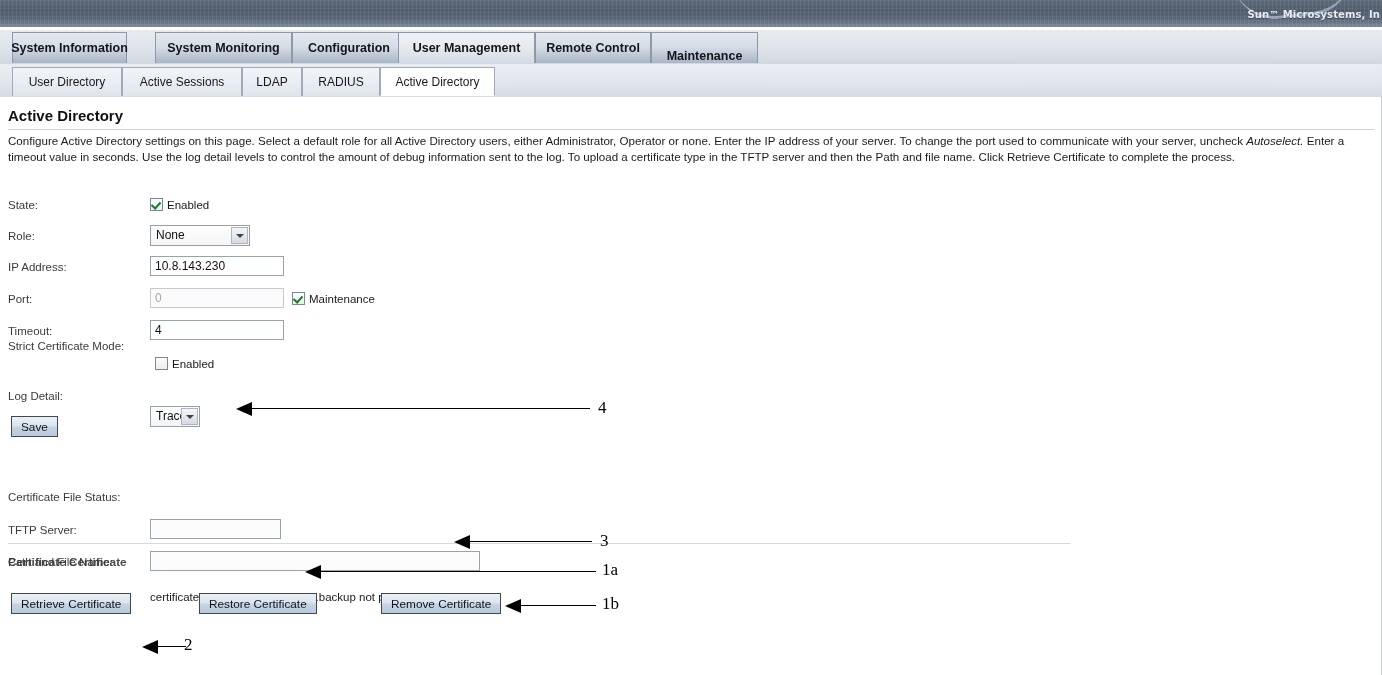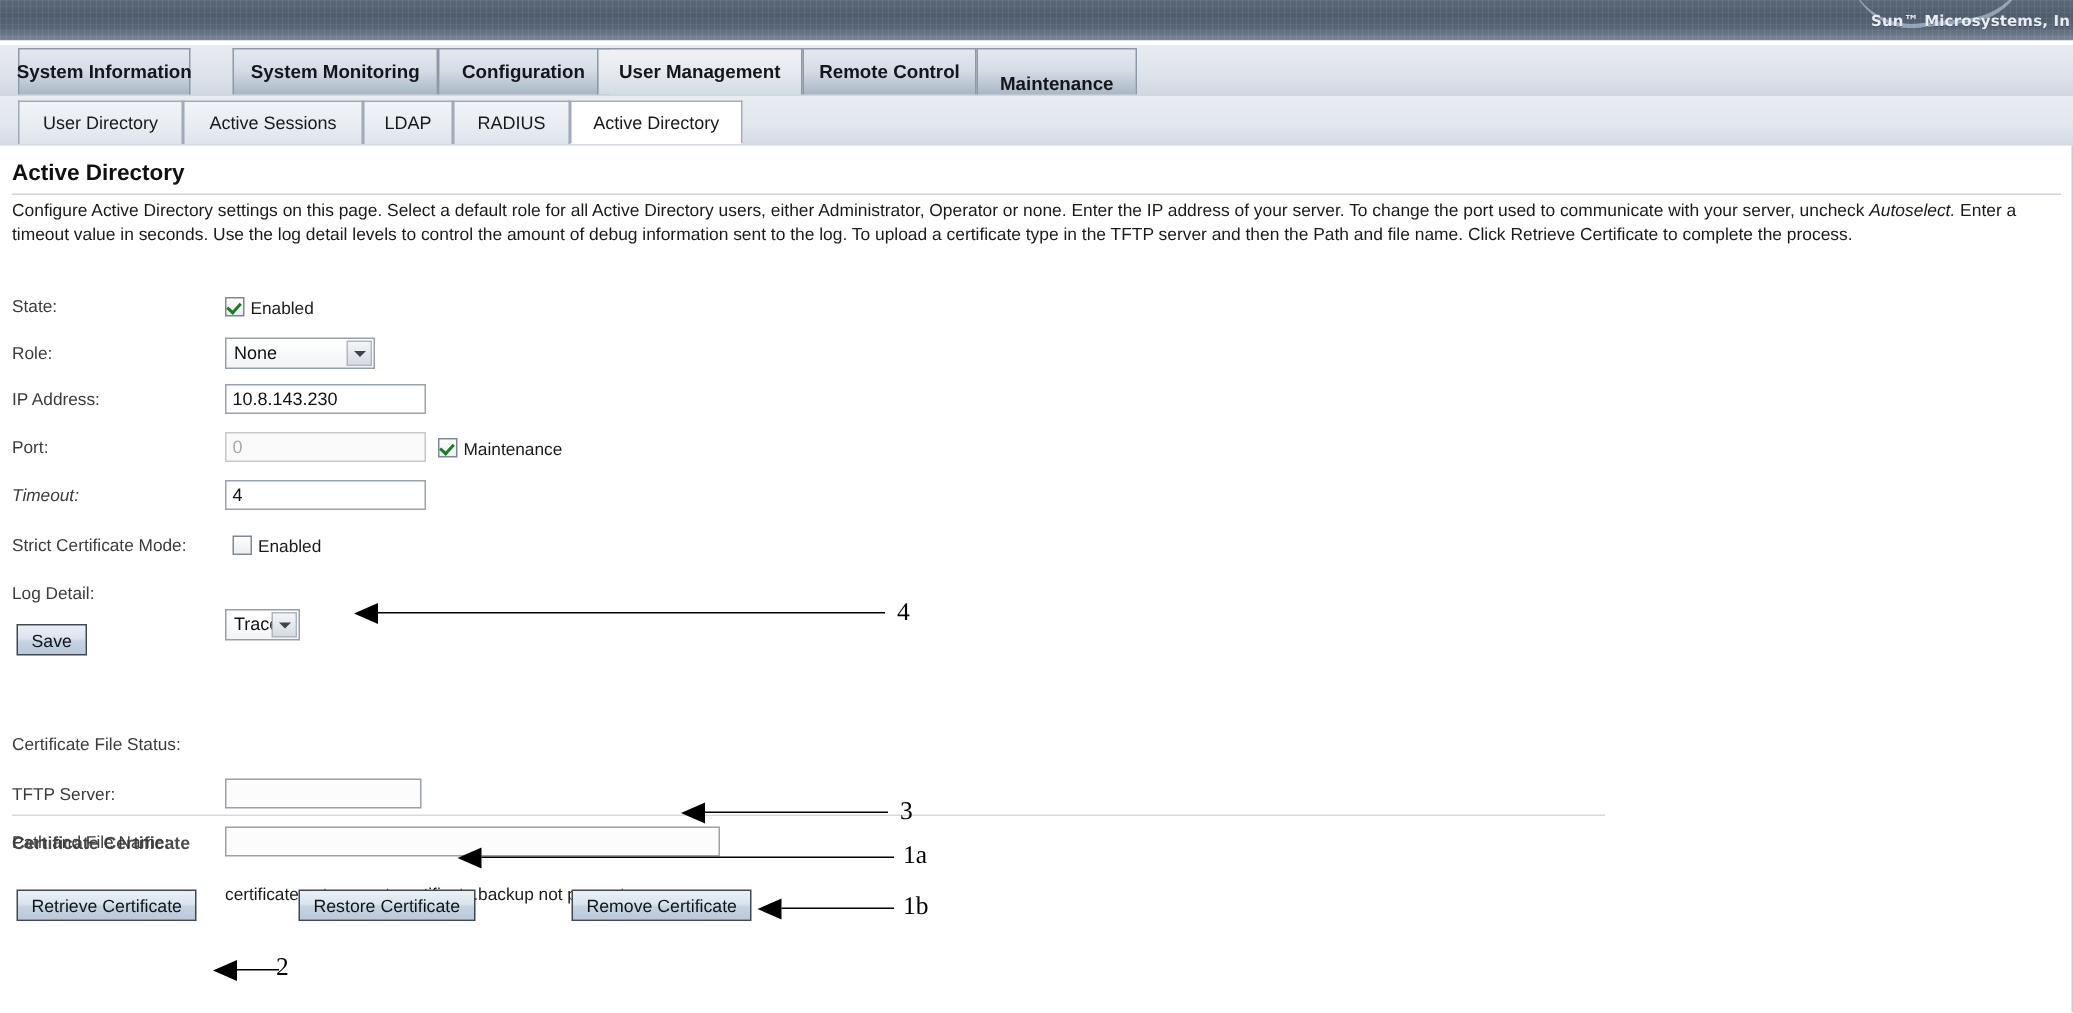--- a/index.html
+++ b/index.html
@@ -371,24 +371,24 @@
 
   <div class="flabel" style="top:164px;">IP Address:</div>
   <input class="tbox fctl" style="top: 159px; width: 134px;" value="10.8.143.230">
 
   <div class="flabel" style="top:196px;">Port:</div>
   <input class="tbox disabled fctl" style="top: 191px; width: 134px;" disabled="" value="0">
   <div style="position:absolute; left:292px; top:195px;">
     <span class="cbox checked"></span><span class="cblabel">Maintenance</span>
   </div>
 
-  <div class="flabel" style="top:228px;font-style:italic;">Timeout:</div>
+  <div class="flabel" style="top:228px;">Timeout:</div>
   <input class="tbox fctl" style="top: 223px; width: 134px;" value="4">
 
-  <div class="flabel" style="top:261px;">Strict Certificate Mode:</div>
+  <div class="flabel" style="top:243px;">Strict Certificate Mode:</div>
   <div style="position:absolute; left:155px; top:260px;">
     <span class="cbox"></span><span class="cblabel">Enabled</span>
   </div>
 
   <div class="flabel" style="top:293px;">Log Detail:</div>
   <div class="sel fctl" style="top:288px; width:50px;">
     <span class="selval">Trace</span>
     <span class="selbtn"></span>
   </div>
 

